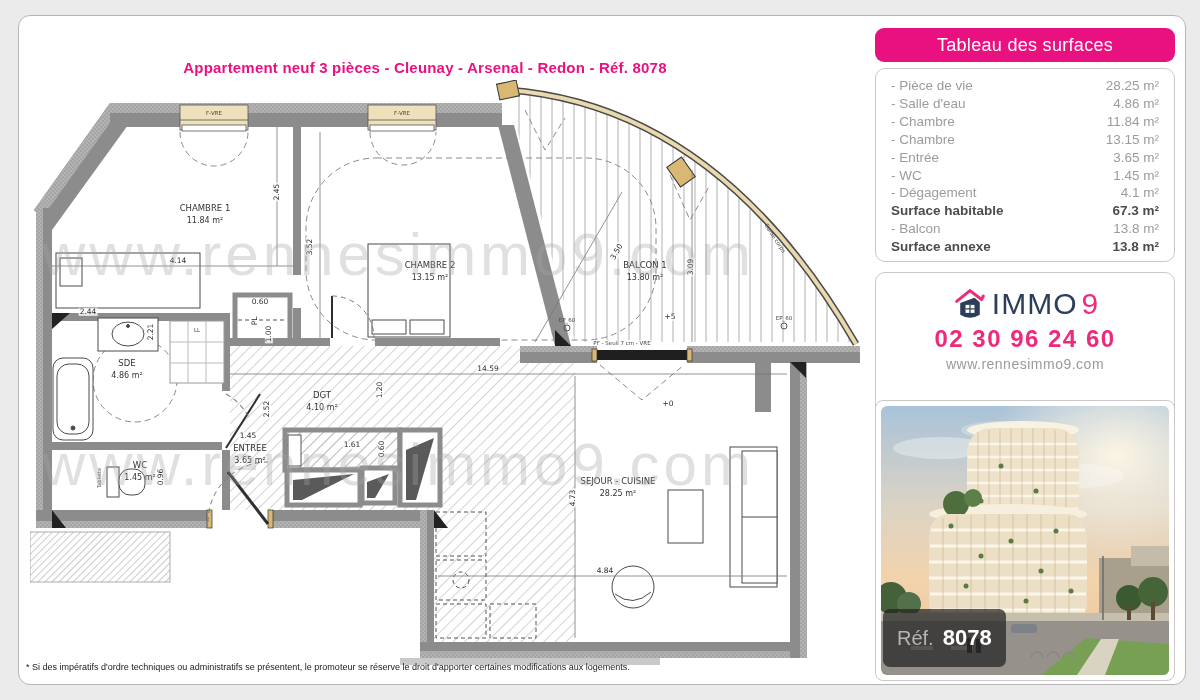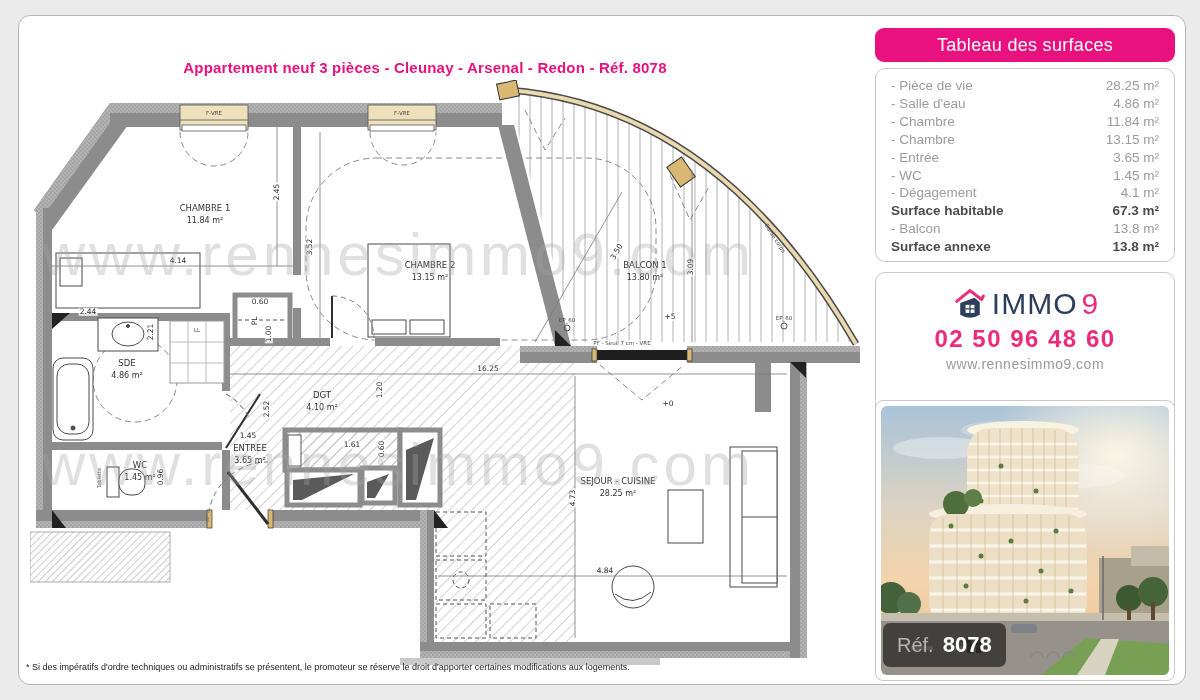--- a/index.html
+++ b/index.html
@@ -23,21 +23,21 @@
   .srow{display:flex;justify-content:space-between;font-size:13.5px;line-height:17.9px;color:#9c9c9c;}
   .srow.bold{color:#4c4c4c;font-weight:bold;gap:44px;}
   .immo-card{left:875px;top:272px;width:300px;height:154px;background:#fff;border:1px solid #c9c9c9;border-radius:10px;box-sizing:border-box;text-align:center;}
   .logo-row{margin-top:14px;display:flex;align-items:center;justify-content:center;gap:4px;}
   .logo-immo{font-size:30px;color:#2c3e5a;letter-spacing:1px;}
   .logo-9{font-size:30px;color:#ee2a7b;}
   .phone{margin-top:4px;font-size:24px;font-weight:bold;color:#ee2a7b;letter-spacing:1.5px;}
   .site{margin-top:3px;font-size:14px;color:#9a9a9a;letter-spacing:.5px;}
   .photo-card{left:875px;top:400px;width:300px;height:281px;background:#fff;border:1px solid #c9c9c9;border-radius:8px;box-sizing:border-box;padding:5px;}
   .photo-inner{position:relative;width:288px;height:269px;border-radius:6px;overflow:hidden;}
-  .ref-badge{position:absolute;left:2px;bottom:8px;background:rgba(35,35,35,.72);border-radius:7px;padding:9px 14px;display:flex;align-items:center;gap:9px;}
+  .ref-badge{position:absolute;left:2px;bottom:8px;background:rgba(35,35,35,.72);border-radius:7px;padding:16px 14px;display:flex;align-items:center;gap:9px;}
   .ref-label{color:#b5b5b5;font-size:20px;}
   .ref-num{color:#fff;font-size:22px;font-weight:bold;}
 </style>
 </head>
 <body>
 
 <div class="abs main-card"></div>
 
 <div class="abs plan-title">Appartement neuf 3 pièces - Cleunay - Arsenal - Redon - Réf. 8078</div>
 
@@ -236,21 +236,21 @@
   <div class="dim rot90" style="left:280px;top:167px;">3.52</div>
   <div class="dim" style="left:58px;top:232px;">2.44</div>
   <div class="dim rot90" style="left:121px;top:252px;">2.21</div>
   <div class="dim" style="left:230px;top:222px;">0.60</div>
   <div class="dim rot90" style="left:239px;top:254px;">1.00</div>
   <div class="dim" style="left:218px;top:356px;">1.45</div>
   <div class="dim rot90" style="left:237px;top:329px;">2.52</div>
   <div class="dim" style="left:322px;top:365px;">1.61</div>
   <div class="dim rot90" style="left:352px;top:369px;">0.60</div>
   <div class="dim rot90" style="left:350px;top:310px;">1.20</div>
-  <div class="dim" style="left:458px;top:289px;">16.25</div>
+  <div class="dim" style="left:458px;top:289px;">14.59</div>
   <div class="dim rot90" style="left:543px;top:418px;">4.73</div>
   <div class="dim" style="left:575px;top:491px;">4.84</div>
   <div class="dim rot60" style="left:587px;top:172px;">3.50</div>
   <div class="dim rot90" style="left:661px;top:187px;">3.09</div>
   <div class="dim rot90" style="left:131px;top:397px;">0.96</div>
 
   <div class="dim rot90" style="left:225px;top:241px;">PL</div>
   <div class="dim" style="left:640px;top:237px;">+5</div>
   <div class="dim" style="left:638px;top:324px;">+0</div>
   <div class="dim tiny" style="left:537px;top:240px;background:none;">EP_60</div>
@@ -313,21 +313,21 @@
     <svg width="36" height="32" viewBox="0 0 40 36">
       <path d="M5,15 L20,3 L33,13 L35,9" fill="none" stroke="#ee2a7b" stroke-width="3.4" stroke-linecap="round" stroke-linejoin="round"></path>
       <path d="M9,17 L9,30 Q20,37 31,30 L31,16 L25,11" fill="#2c3e5a"></path>
       <rect x="15" y="19" width="10" height="9" fill="#fff"></rect>
       <line x1="20" y1="19" x2="20" y2="28" stroke="#2c3e5a" stroke-width="1.4"></line>
       <line x1="15" y1="23.5" x2="25" y2="23.5" stroke="#2c3e5a" stroke-width="1.4"></line>
     </svg>
     <span class="logo-immo">IMMO</span>
       <span class="logo-9">9</span>
   </div>
-  <div class="phone">02 50 96 48 60</div>
+  <div class="phone">02 30 96 24 60</div>
   <div class="site">www.rennesimmo9.com</div>
 </div>
 
 <div class="abs photo-card">
   <div class="photo-inner">
     <svg width="288" height="269" viewBox="0 0 288 269">
       <defs>
         <linearGradient id="sky" x1="0" y1="0" x2="0" y2="1">
           <stop offset="0" stop-color="#a9c3d9"></stop>
           <stop offset=".45" stop-color="#dcd3c4"></stop>

